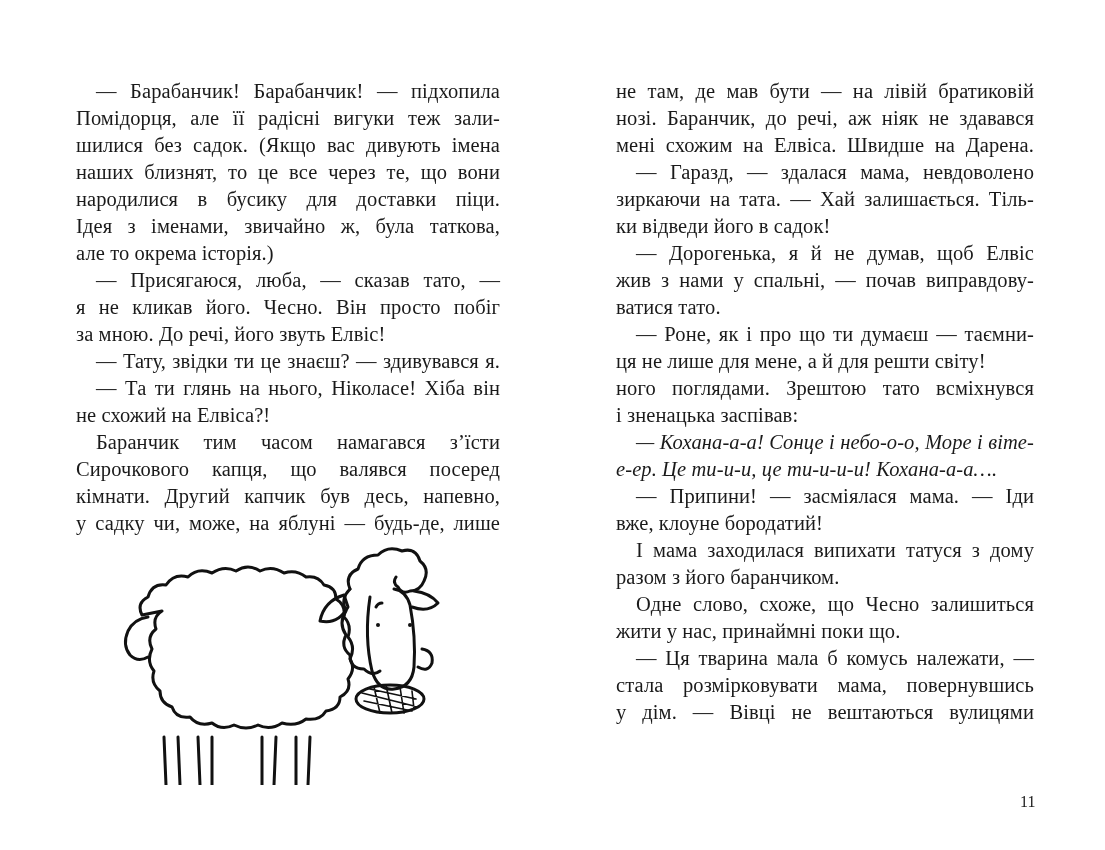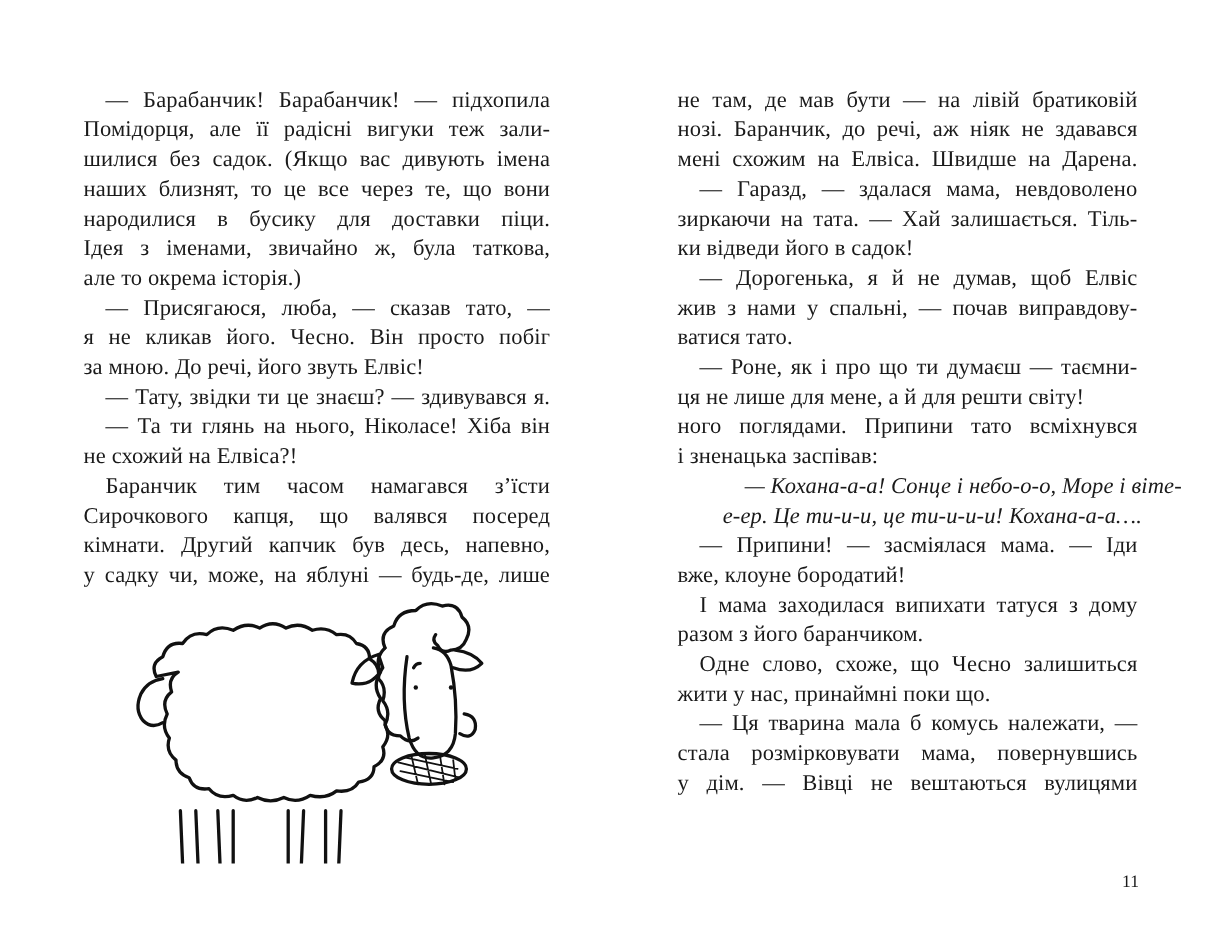--- a/index.html
+++ b/index.html
@@ -8,21 +8,21 @@
   .page { position: absolute; top: 0; }
   .page-left { left: 0; width: 552px; height: 718px; }
   .page-right { left: 552px; width: 553px; height: 850px; }
   .col { position: absolute; }
   .col-left { left: 76px; top: 78px; width: 424px; }
   .col-right { left: 616px; top: 78px; width: 418px; }
   .line { display: block; height: 27px; line-height: 27px; font-size: 20.5px;
           white-space: nowrap; text-align: justify; text-align-last: justify; letter-spacing: 0.1px; }
   .line.last { text-align-last: left; }
   .line.indent { padding-left: 20px; }
-  .line.italic { font-style: italic; margin-left: 41px; }
+  .line.italic { font-style: italic; }
   .illustration { position: absolute; left: 112px; top: 545px; width: 340px; height: 240px; }
   .page-number { position: absolute; left: 1020px; top: 793px; font-size: 16px; }
 </style>
 </head>
 <body>
 
 <div class="page page-left">
   <div class="col col-left" id="left-col">
       <span class="line indent">— Барабанчик! Барабанчик! — підхопила</span>
       <span class="line">Помідорця, але її радісні вигуки теж зали-</span>
@@ -87,21 +87,21 @@
     <span class="line">нозі. Баранчик, до речі, аж ніяк не здавався</span>
     <span class="line">мені схожим на Елвіса. Швидше на Дарена.</span>
     <span class="line indent">— Гаразд, — здалася мама, невдоволено</span>
     <span class="line">зиркаючи на тата. — Хай залишається. Тіль-</span>
     <span class="line last">ки відведи його в садок!</span>
     <span class="line indent">— Дорогенька, я й не думав, щоб Елвіс</span>
     <span class="line">жив з нами у спальні, — почав виправдову-</span>
     <span class="line last">ватися тато.</span>
     <span class="line indent">— Роне, як і про що ти думаєш — таємни-</span>
     <span class="line last">ця не лише для мене, а й для решти світу!</span>
-    <span class="line">ного поглядами. Припини тато всміхнувся</span>
+    <span class="line">ного поглядами. Зрештою тато всміхнувся</span>
     <span class="line last">і зненацька заспівав:</span>
     <span class="line indent italic">— Кохана-а-а! Сонце і небо-о-о, Море і віте-</span>
     <span class="line last italic">е-ер. Це ти-и-и, це ти-и-и-и! Кохана-а-а….</span>
     <span class="line indent">— Припини! — засміялася мама. — Іди</span>
     <span class="line last">вже, клоуне бородатий!</span>
     <span class="line indent">І мама заходилася випихати татуся з дому</span>
     <span class="line last">разом з його баранчиком.</span>
     <span class="line indent">Одне слово, схоже, що Чесно залишиться</span>
     <span class="line last">жити у нас, принаймні поки що.</span>
     <span class="line indent">— Ця тварина мала б комусь належати, —</span>

